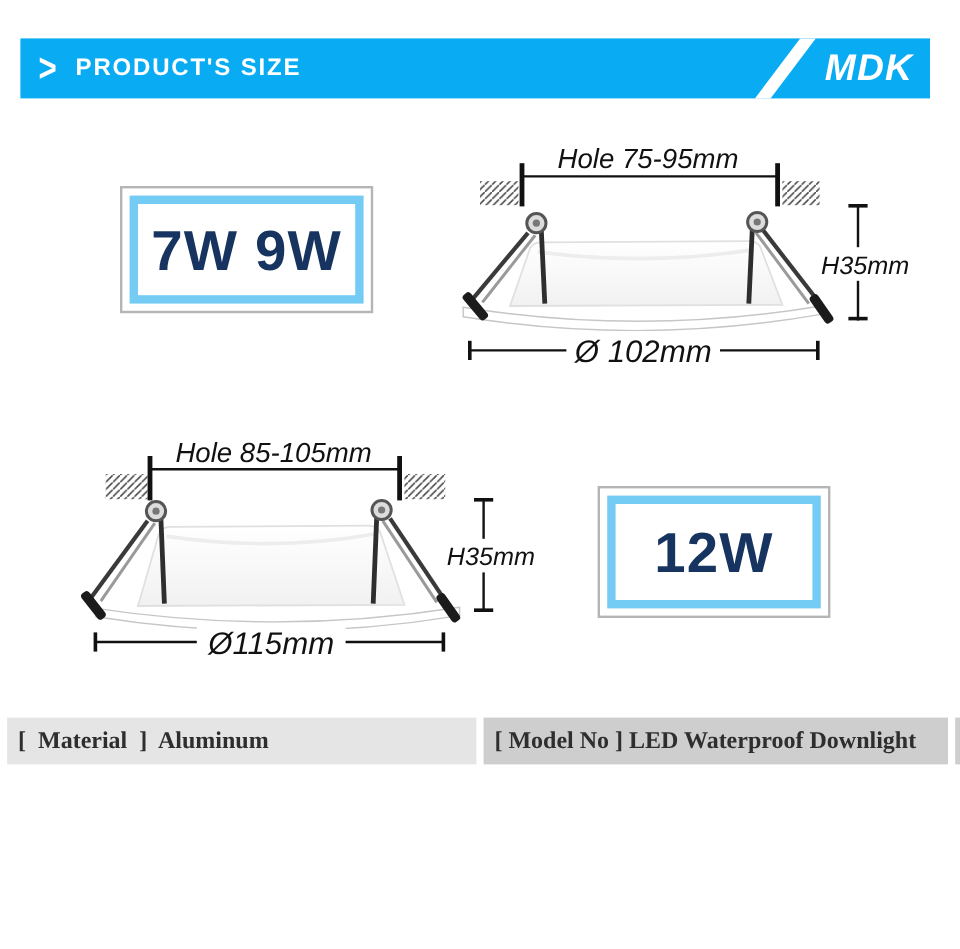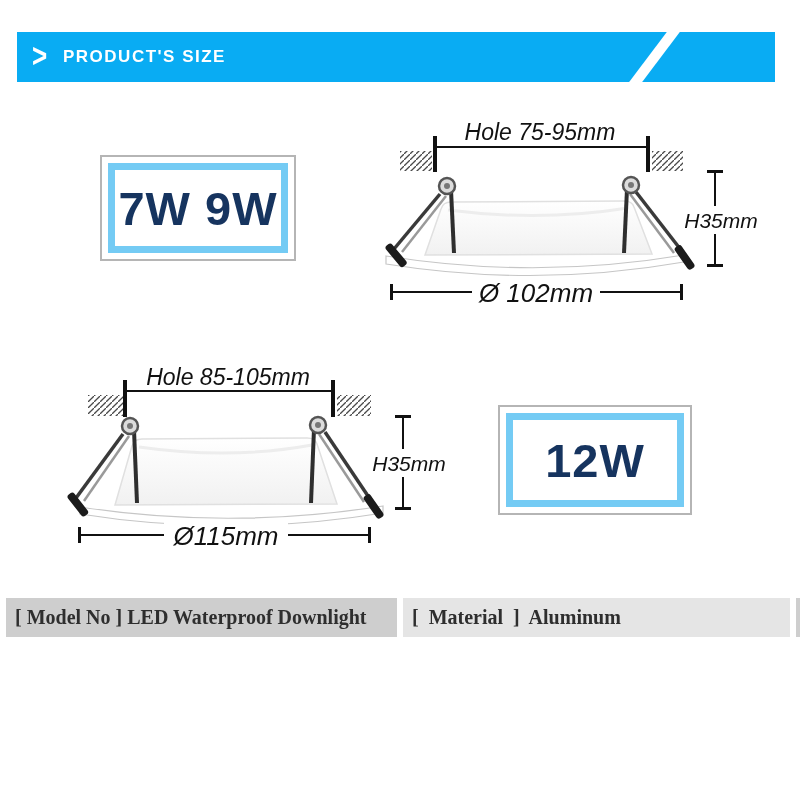--- a/index.html
+++ b/index.html
@@ -5,32 +5,32 @@
   html,body{margin:0;padding:0;background:#fff;}
   #page{position:relative;width:800px;height:791px;background:#fff;overflow:hidden;
         font-family:"Liberation Sans",sans-serif;}
 
   
   .header-bar{position:absolute;left:17px;top:32px;width:758px;height:50px;
               background:#09acf3;overflow:hidden;}
   .header-chevron{position:absolute;left:15px;top:50%;transform:translateY(-54%) scaleY(1.25);
                   color:#fff;font-size:26px;font-weight:900;line-height:1;}
   .header-title{position:absolute;left:46px;top:50%;transform:translateY(-50%);
-                color:#fff;font-size:17px;font-weight:bold;letter-spacing:1.5px;}
+                color:#fff;font-size:20px;font-weight:bold;letter-spacing:1.5px;}
   .header-stripe{position:absolute;left:631px;top:-6px;width:13px;height:62px;
                  background:#fff;transform:skewX(-37deg);}
   .header-logo{position:absolute;right:14px;top:50%;transform:translateY(-52%);
                color:#fff;font-size:31px;font-weight:800;letter-spacing:1px;font-style:italic;}
 
   
   .wattage-box{position:absolute;border:2px solid #b5b5b5;background:#fff;padding:6px;box-sizing:border-box;}
   .wattage-inner{width:100%;height:100%;border:7px solid #74cbf4;box-sizing:border-box;
                  display:flex;align-items:center;justify-content:center;background:#fff;}
   .wattage-text{color:#16345f;font-size:47px;font-weight:bold;letter-spacing:1px;line-height:1;}
-  #box-7w9w{left:100px;top:155px;width:196px;height:106px;}
+  #box-7w9w{left:100px;top:155px;width:211px;height:106px;}
   #box-12w{left:498px;top:405px;width:194px;height:110px;}
 
   
   .diagram-svg{position:absolute;}
   #diagram1{left:380px;top:112px;}
   #diagram2{left:40px;top:360px;}
   svg text{font-family:"Liberation Sans",sans-serif;fill:#111;}
   .dim-text{font-style:italic;}
 
   
@@ -45,20 +45,21 @@
 </style>
 </head>
 <body>
 
 <div id="page">
 
   <div class="header-bar">
     <span class="header-chevron">&gt;</span>
     <span class="header-title">PRODUCT'S SIZE</span>
     <span class="header-stripe"></span>
+    <span class="header-logo">MDK</span>
   </div>
 
   <div class="wattage-box" id="box-7w9w">
     <div class="wattage-inner">
       <span class="wattage-text">7W 9W</span>
     </div>
   </div>
 
   <div class="wattage-box" id="box-12w">
     <div class="wattage-inner">
@@ -179,19 +180,19 @@
 
     <line x1="40" y1="175" x2="330" y2="175" stroke="#111" stroke-width="2"></line>
     <rect x="38" y="167" width="3" height="16" fill="#111"></rect>
     <rect x="328" y="167" width="3" height="16" fill="#111"></rect>
     <rect x="124" y="159" width="124" height="30" fill="#fff"></rect>
     <text class="dim-text" x="186" y="185" text-anchor="middle" font-size="26">Ø115mm</text>
   </svg>
 
   <div class="spec-table">
 
+    <div class="spec-cell row-light">[  Material  ]  Aluminum</div>
     <div class="spec-cell row-dark">[ Model No ] LED Waterproof Downlight</div>
-    <div class="spec-cell row-light">[  Material  ]  Aluminum</div>
     <div class="spec-cell row-dark">[   Colour   ] Pure white</div>
 
   </div>
 
 </div>
 
 </body></html>

